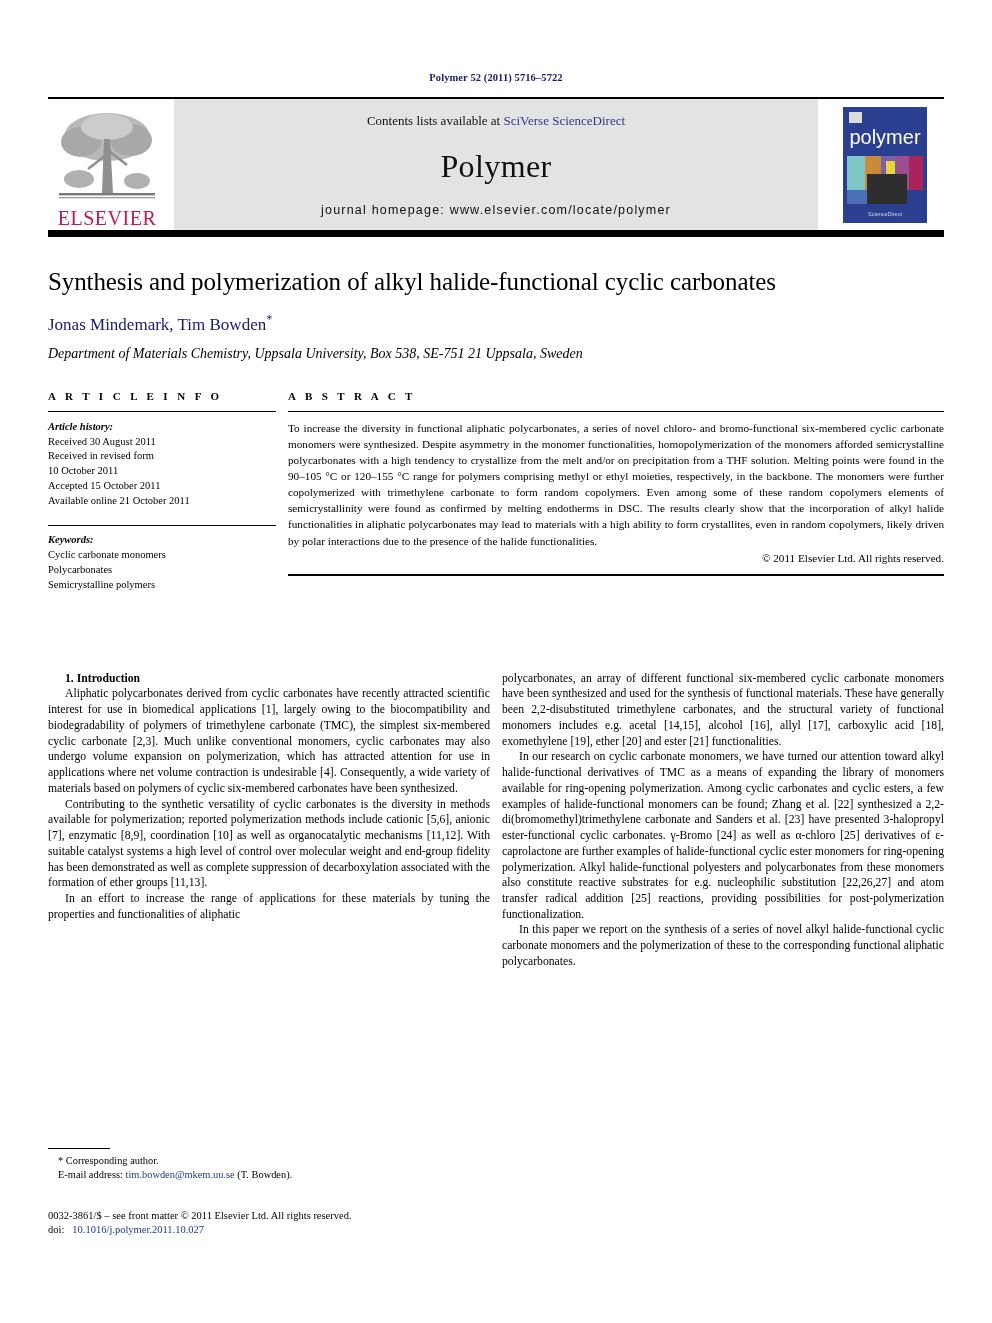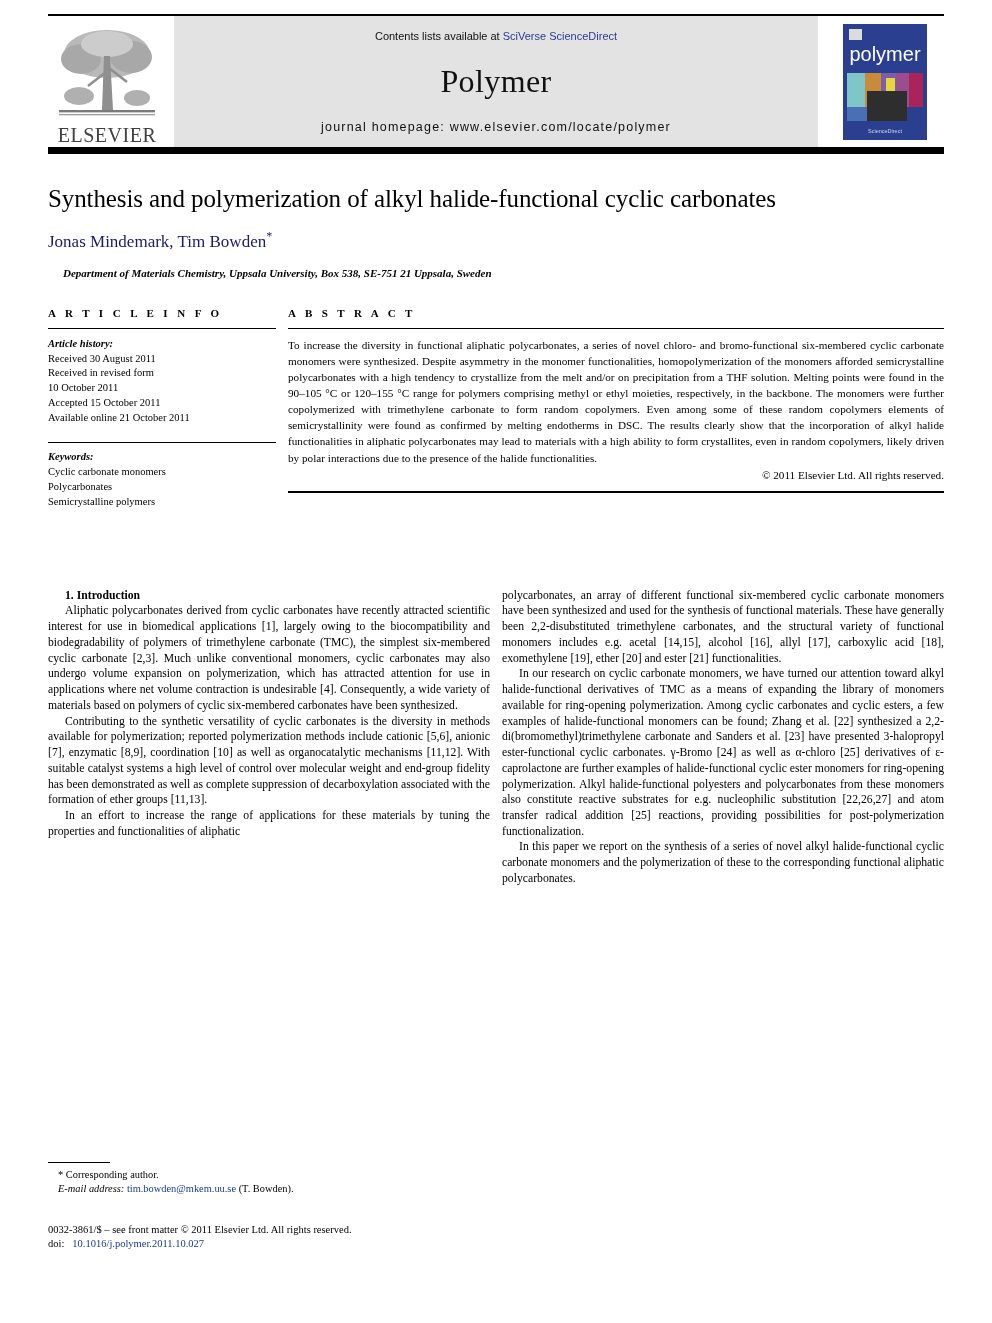--- a/index.html
+++ b/index.html
@@ -48,40 +48,40 @@
     display: flex;
     flex-direction: column;
     align-items: center;
     justify-content: flex-end;
     padding-bottom: 2px;
     background: #fff;
   }
   .tree-svg { display:block; }
   .elsevier-word {
     font-family: "Liberation Serif", serif;
-    color: #404040;
+    color: #be185d;
     font-size: 20px;
     letter-spacing: 0.5px;
     line-height: 1;
     margin-top: 3px;
   }
 
   .masthead-center {
     flex: 1 1 auto;
     background: #e3e3e3;
     display: flex;
     flex-direction: column;
     align-items: center;
     justify-content: space-between;
     padding: 14px 0 13px 0;
     margin: 0 8px;
   }
   .contents-line {
-    font-family: Liberation Sans, sans-serif;
-    font-size: 11px;
+    font-family: Liberation Serif, serif;
+    font-size: 13px;
     color: #111;
   }
   .contents-line .sd-link { color: #2b3a8f; }
   .journal-name {
     font-family: "Liberation Serif", serif;
     font-size: 32px;
     color: #111;
     letter-spacing: 0.4px;
   }
   .homepage-line {
@@ -116,25 +116,25 @@
     color: #000;
     letter-spacing: -0.1px;
   }
   .authors {
     font-size: 17px;
     color: #1a1a6e;
     margin: 0 0 11px 0;
   }
   .authors .star { font-size: 12px; vertical-align: super; }
   .affiliation {
-    font-size: 11px;
+    font-size: 14px;
     font-style: italic;
-    font-weight: bold;
+    font-weight: normal;
     color: #000;
-    margin: 15px;
+    margin: 0;
   }
 
   
   .info-abstract {
     margin: 28px 48px 0 48px;
     display: flex;
     gap: 12px;
   }
   .article-info { flex: 0 0 228px; }
   .abstract-col  { flex: 1 1 auto; }
@@ -203,34 +203,35 @@
     border: 0;
     border-top: 1px solid #000;
     margin: 0 0 5px 0;
   }
   .fn-line {
     font-size: 10.4px;
     line-height: 1.38;
     margin: 0;
     padding-left: 10px;
   }
-  .fn-line .ital { font-style: italic; }
+  .fn-line .ital { }
   .fn-line .mail { color: #1a3a8f; }
   .imprint {
     margin-top: 26px;
     font-size: 10.5px;
     line-height: 1.4;
   }
   .imprint .doi { color: #1a3a8f; margin-left: 8px; }
 </style>
 </head>
 <body>
 
 <div class="page">
 
+  <div class="running-head">Polymer 52 (2011) 5716–5722</div>
 
   <div class="masthead">
 
     <div class="elsevier-logo">
       <svg class="tree-svg" width="104" height="98" viewBox="0 0 104 98">
         <g fill="#8d8d8d" stroke="#8d8d8d">
           <ellipse cx="52" cy="30" rx="43" ry="24" fill="#b9b9b9" stroke="none"></ellipse>
           <ellipse cx="26" cy="35" rx="20" ry="15" fill="#a8a8a8" stroke="none"></ellipse>
           <ellipse cx="76" cy="33" rx="21" ry="16" fill="#a8a8a8" stroke="none"></ellipse>
           <ellipse cx="52" cy="20" rx="26" ry="13" fill="#cccccc" stroke="none"></ellipse>

